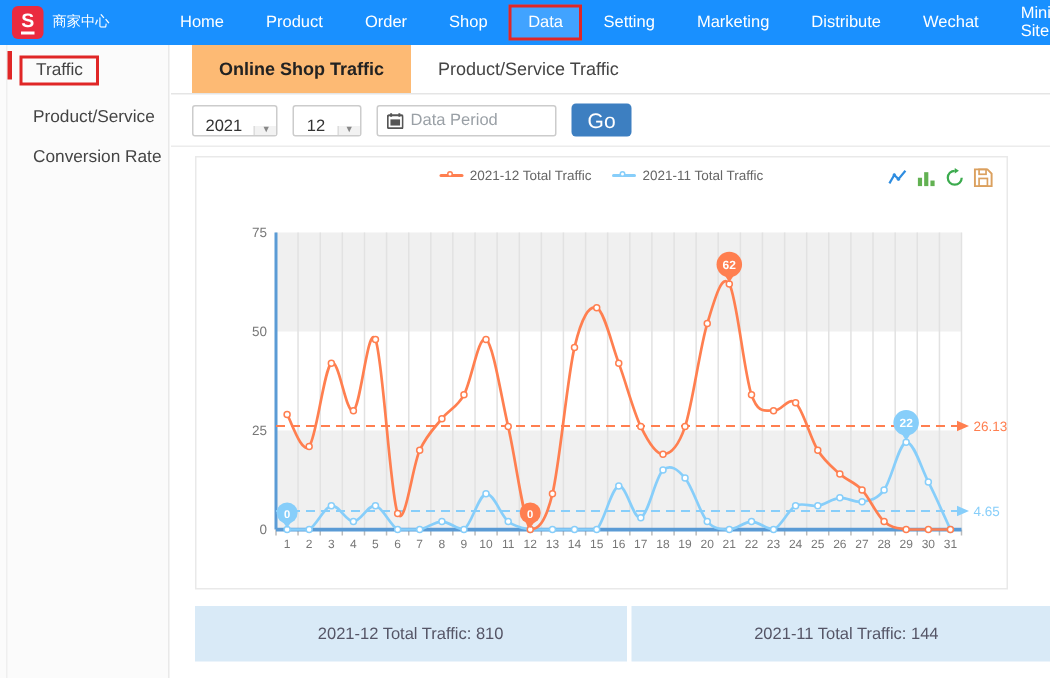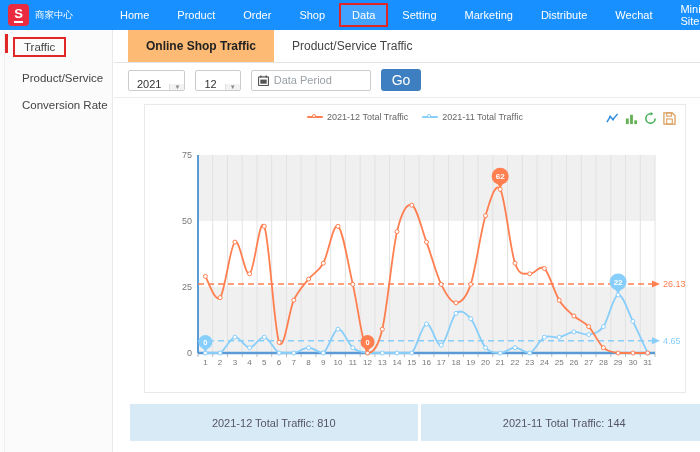--- a/index.html
+++ b/index.html
@@ -50,21 +50,21 @@
   .date-box { height:21px; width:120px; border:1px solid #ccc; border-radius:2px; display:flex;
     align-items:center; padding:0 6px; gap:5px; background:#fff; }
   .date-box input { border:none; outline:none; width:86px; font-size:11px; color:#333;
     font-family:"Liberation Sans","DejaVu Sans",sans-serif; }
   .date-box input::placeholder { color:#9aa0a6; }
   .go-btn { height:22px; padding:0 11px; background:var(--go_button,#3d7fc1); color:#fff;
     border:none; border-radius:3px; font-size:14px; cursor:pointer;
     font-family:"Liberation Sans","DejaVu Sans",sans-serif; }
 
   
-  .chart-card { position:absolute; left:30px; top:74px; width:542px; height:289px;
+  .chart-card { position:absolute; left:16px; top:74px; width:542px; height:289px;
     background:#fff; border:1px solid #e9e9e9; }
   .legend { position:absolute; left:0; top:7px; width:100%; display:flex; justify-content:center;
     gap:14px; }
   .legend-item { display:flex; align-items:center; gap:4px; font-size:9px; color:#666; cursor:pointer; }
   .lg-line { position:relative; width:16px; height:2px; border-radius:1px; }
   .lg-dot { position:absolute; left:5px; top:-2px; width:4px; height:4px; border-radius:50%;
     background:#fff; border:1.5px solid; }
   .toolbox { position:absolute; right:9px; top:7px; display:flex; gap:6px; }
   .tool-icon { width:13px; height:13px; cursor:pointer; display:block; }
   .chart-svg { position:absolute; left:0; top:22px; overflow:visible; }

